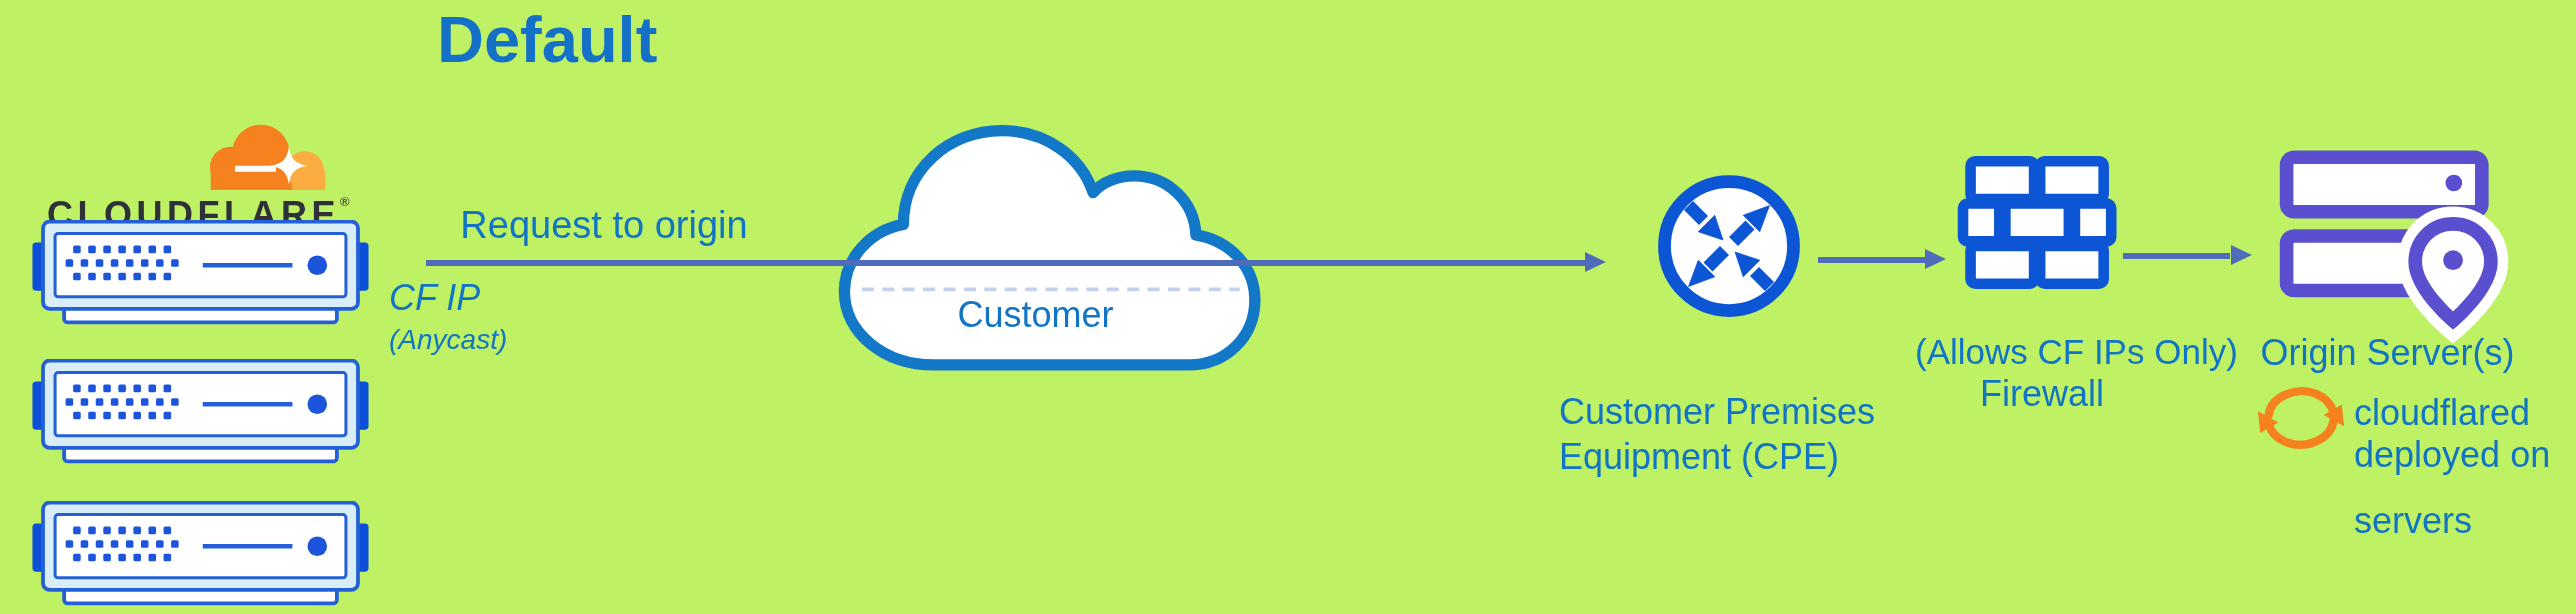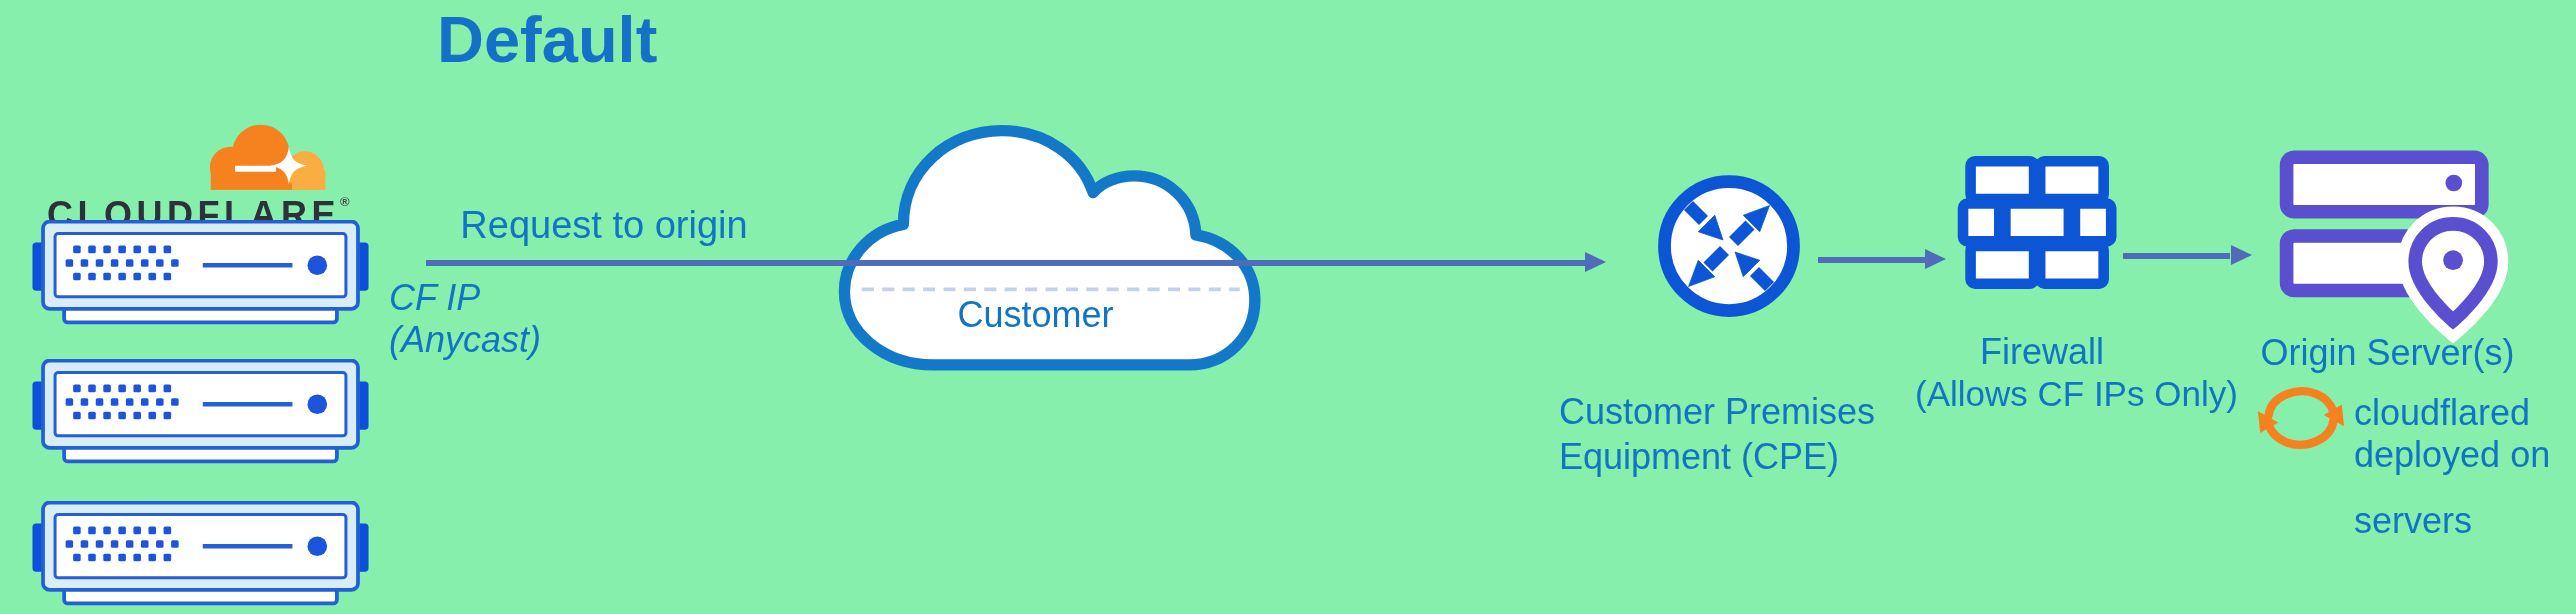--- a/index.html
+++ b/index.html
@@ -1,16 +1,16 @@
 <!DOCTYPE html>
 <html style="font-size:12px"><head>
 <meta charset="utf-8">
 <style>
   html,body{margin:0;padding:0;background:#fff;}
-  .canvas{position:relative;width:2576px;height:614px;background:#86efac;overflow:hidden;
+  .canvas{position:relative;width:2576px;height:614px;background:#bef264;overflow:hidden;
           font-family:"Liberation Sans",sans-serif;}
   .abs{position:absolute;}
   .title{font-size:65px;font-weight:700;color:#1571C8;white-space:nowrap;}
   .lbl{font-size:36px;color:#1174C4;white-space:nowrap;line-height:45px;}
   .lbl.center{text-align:center;}
   .wordmark{font-size:36px;font-weight:700;letter-spacing:4.5px;color:#2E3138;white-space:nowrap;}
   .regmark{font-size:13px;vertical-align:21px;letter-spacing:0;color:#4a4a4a;}
   .aline{position:absolute;height:6px;background:#4E6CB9;}
   .ahead{position:absolute;width:0;height:0;border-top:10.6px solid transparent;
          border-bottom:10.6px solid transparent;border-left:21px solid #4E6CB9;}
@@ -107,21 +107,21 @@
     <line x1="55" y1="224" x2="555" y2="224" stroke="#C5D1EB" stroke-width="5" stroke-dasharray="16 11"></line>
   </svg>
 
   <div class="aline" style="left:426px;top:260px;width:1159px;"></div>
   <div class="ahead" style="left:1585px;top:252px;"></div>
 
   <div class="abs lbl center" style="left:430px;top:203px;width:348px;font-size:38px;">Request to origin</div>
 
   <div class="abs" style="left:389px;top:277px;font-style:italic;">
     <div class="lbl" style="font-size:36px;line-height:42px;">CF IP</div>
-    <div class="lbl" style="font-size:36px;line-height:42px;">(Anycast)</div>
+    <div class="lbl" style="font-size:28px;line-height:42px;">(Anycast)</div>
   </div>
 
   <div class="abs lbl center" style="left:922px;top:292px;width:227px;">Customer</div>
 
   <div class="abs" style="left:0;top:0;">
     <svg class="abs" style="left:1654px;top:171px;" width="150" height="150" viewBox="0 0 200 200">
       <circle cx="100" cy="100" r="86" fill="#fff" stroke="#0C55D4" stroke-width="17"></circle>
       <g fill="#0C55D4" stroke="#0C55D4" stroke-width="17" stroke-linecap="butt">
         <line x1="46" y1="46" x2="66" y2="66"></line>
         <polygon points="92,92 81,59 59,81" stroke-width="1"></polygon>
@@ -148,22 +148,22 @@
         <rect x="14" y="8" width="84" height="50" rx="6"></rect>
         <rect x="106" y="8" width="84" height="50" rx="6"></rect>
         <rect x="4" y="64" width="48" height="50" rx="6"></rect>
         <rect x="60" y="64" width="84" height="50" rx="6"></rect>
         <rect x="152" y="64" width="48" height="50" rx="6"></rect>
         <rect x="14" y="120" width="84" height="50" rx="6"></rect>
         <rect x="106" y="120" width="84" height="50" rx="6"></rect>
       </g>
     </svg>
     <div class="abs" style="left:1915px;top:331px;width:254px;">
+      <div class="lbl center" style="line-height:42px;font-size:35px;">(Allows CF IPs Only)</div>
       <div class="lbl center" style="line-height:42px;">Firewall</div>
-      <div class="lbl center" style="line-height:42px;font-size:35px;">(Allows CF IPs Only)</div>
     </div>
   </div>
 
   <div class="aline" style="left:2123px;top:253px;width:107px;"></div>
   <div class="ahead" style="left:2231px;top:245px;"></div>
 
   <div class="abs" style="left:0;top:0;">
     <svg class="abs" style="left:2276px;top:148px;" width="227" height="182" viewBox="0 0 300 240">
       <rect x="14" y="12" width="258" height="72" rx="10" fill="#fff" stroke="#5A4FCF" stroke-width="18"></rect>
       <circle cx="235" cy="46" r="11" fill="#5A4FCF"></circle>

